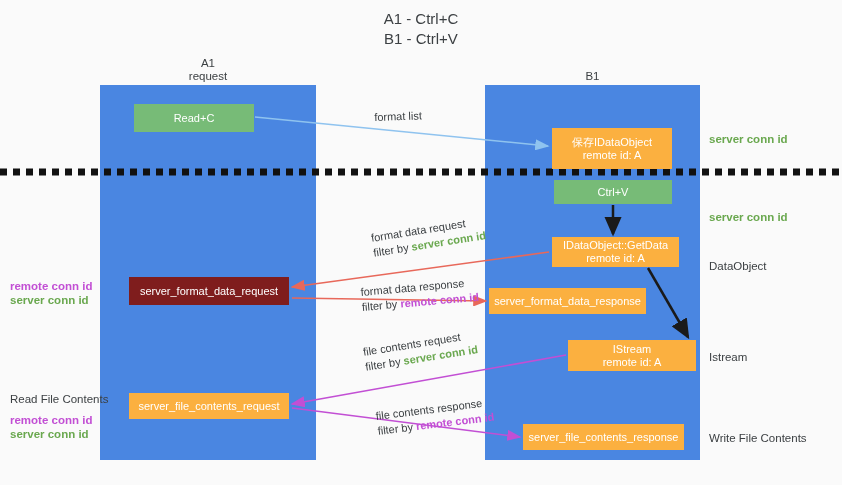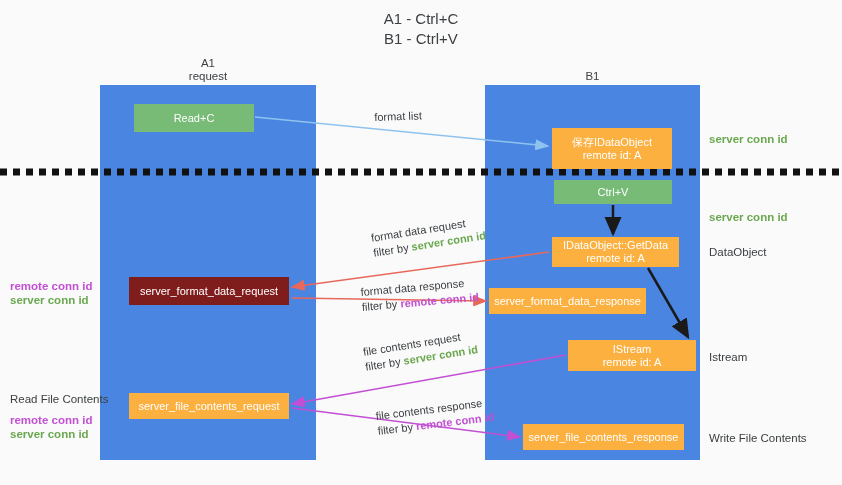--- a/index.html
+++ b/index.html
@@ -149,21 +149,21 @@
       <div class="box orange" style="left: 489px; top: 288px; width: 157px; height: 26px; background: rgb(251, 176, 64);">server_format_data_response</div>
       <div class="box orange" style="left: 568px; top: 340px; width: 128px; height: 31px; background: rgb(251, 176, 64);">IStream
 remote id: A</div>
       <div class="box orange" style="left: 129px; top: 393px; width: 160px; height: 26px; background: rgb(251, 176, 64);">server_file_contents_request</div>
       <div class="box orange" style="left: 523px; top: 424px; width: 161px; height: 26px; background: rgb(251, 176, 64);">server_file_contents_response</div>
     </div>
 
   <div id="side-labels-layer">
       <div class="side-label lbl-green" style="left: 709px; top: 132px;">server conn id</div>
       <div class="side-label lbl-green" style="left: 709px; top: 210px;">server conn id</div>
-      <div class="side-label lbl-dark" style="left: 709px; top: 245px;">DataObject</div>
+      <div class="side-label lbl-dark" style="left: 709px; top: 259px;">DataObject</div>
       <div class="side-label lbl-dark" style="left: 709px; top: 350px;">Istream</div>
       <div class="side-label lbl-dark" style="left: 709px; top: 431px;">Write File Contents</div>
       <div class="side-label" style="left: 10px; top: 279px;"><div class="lbl-purple">remote conn id</div><div class="lbl-green">server conn id</div></div>
       <div class="side-label lbl-dark" style="left: 10px; top: 392px;">Read File Contents</div>
       <div class="side-label" style="left: 10px; top: 413px;"><div class="lbl-purple">remote conn id</div><div class="lbl-green">server conn id</div></div>
     </div>
 
   <div id="edge-labels-layer">
       <div class="edge-label" style="left: 374px; top: 110px; transform: rotate(-2deg); transform-origin: left top;">
         <div>format list</div>

